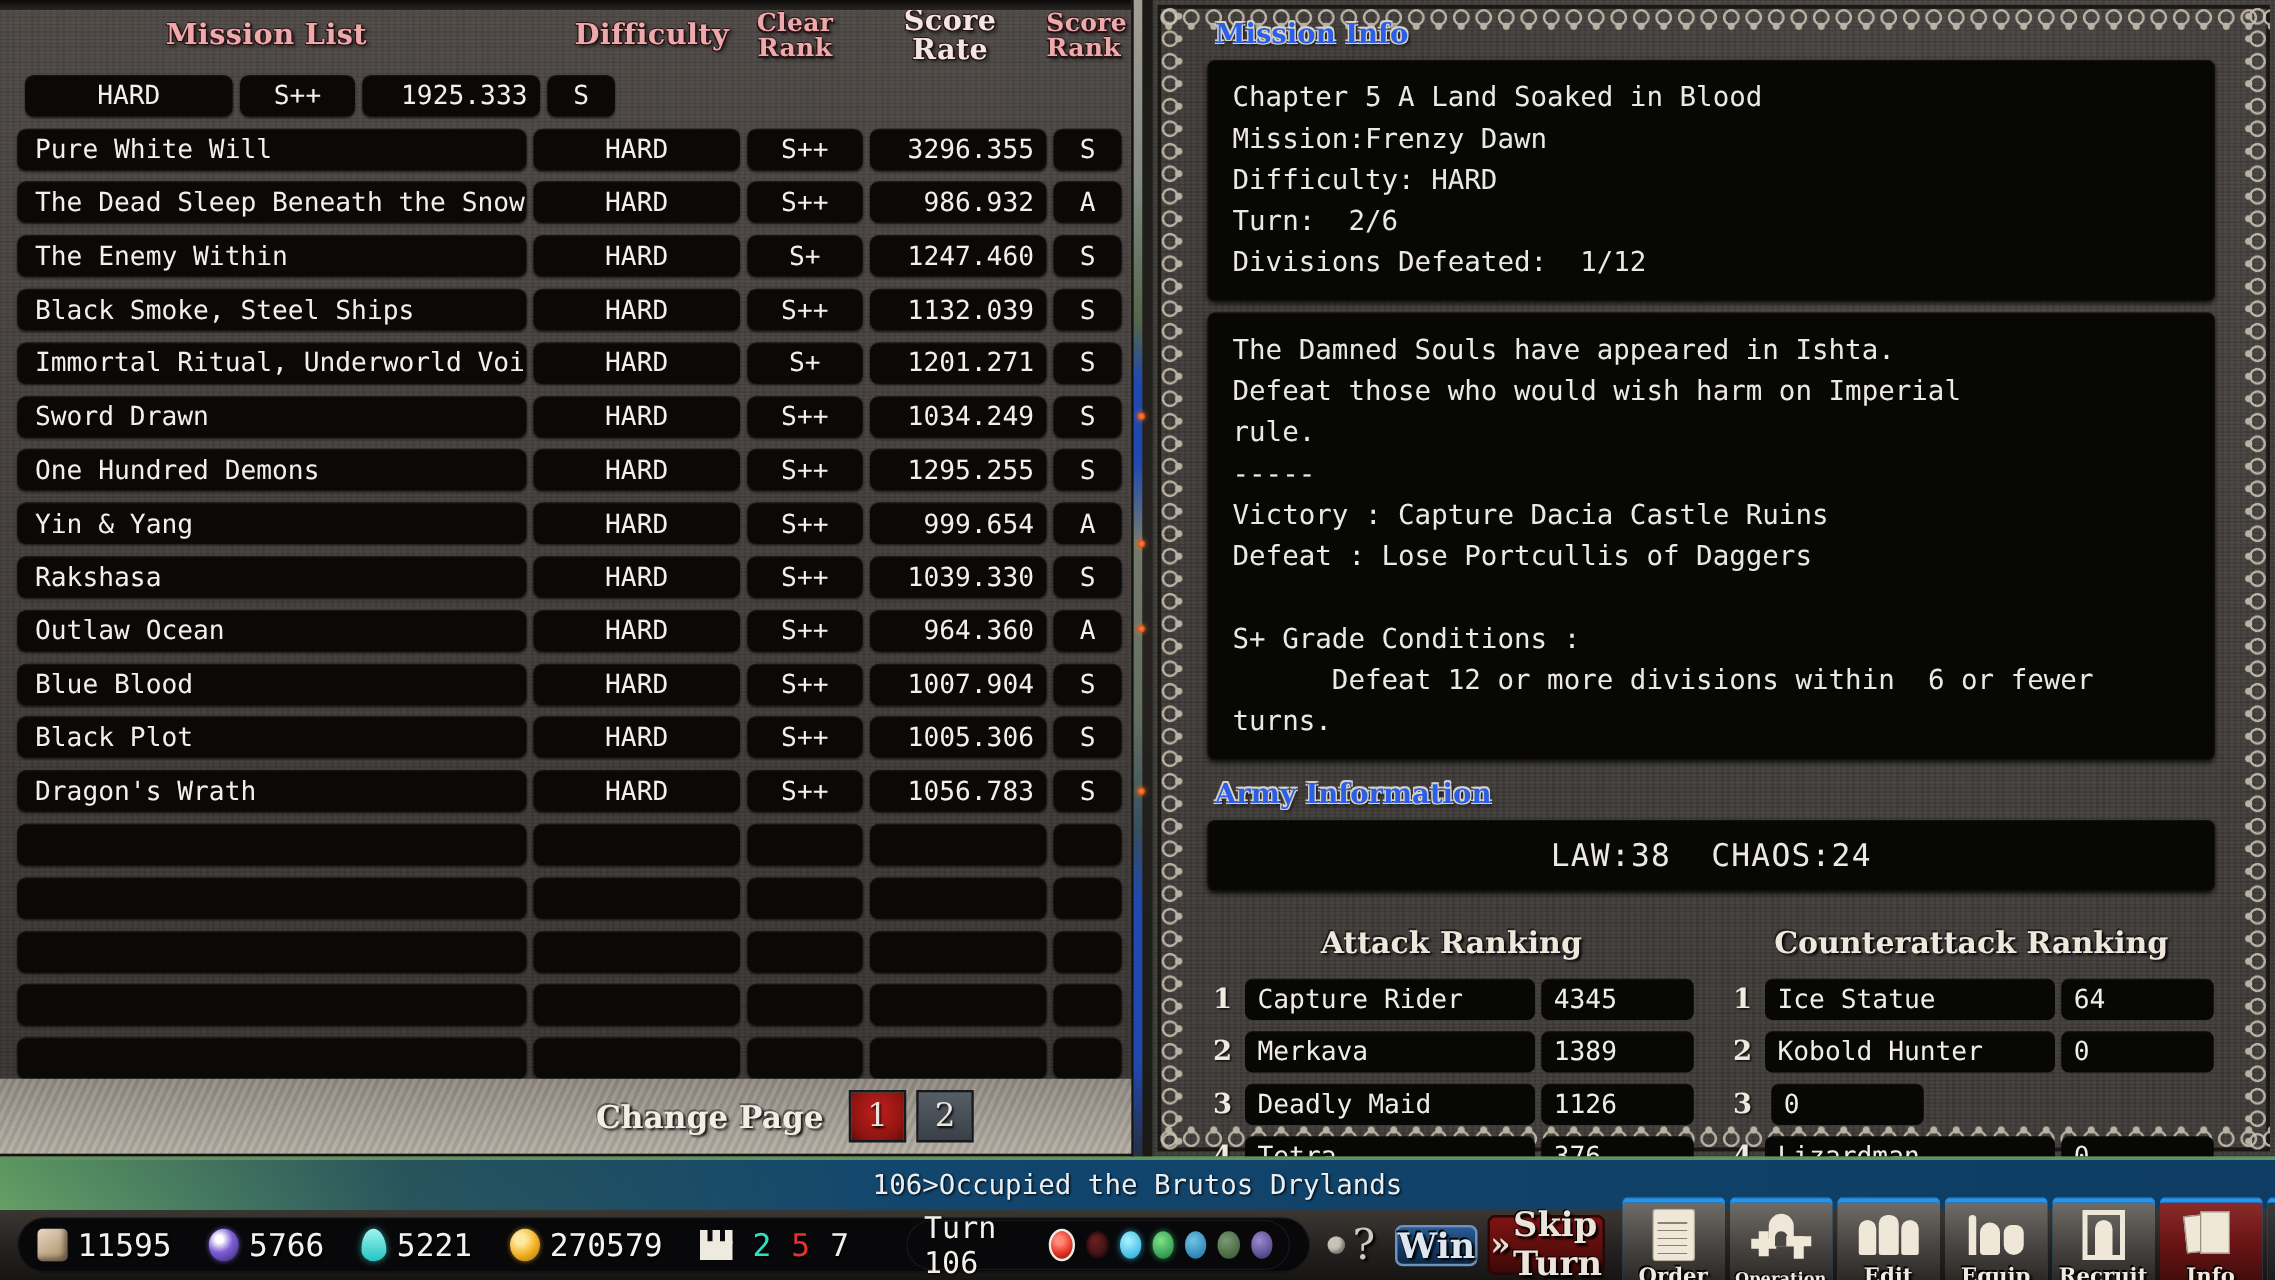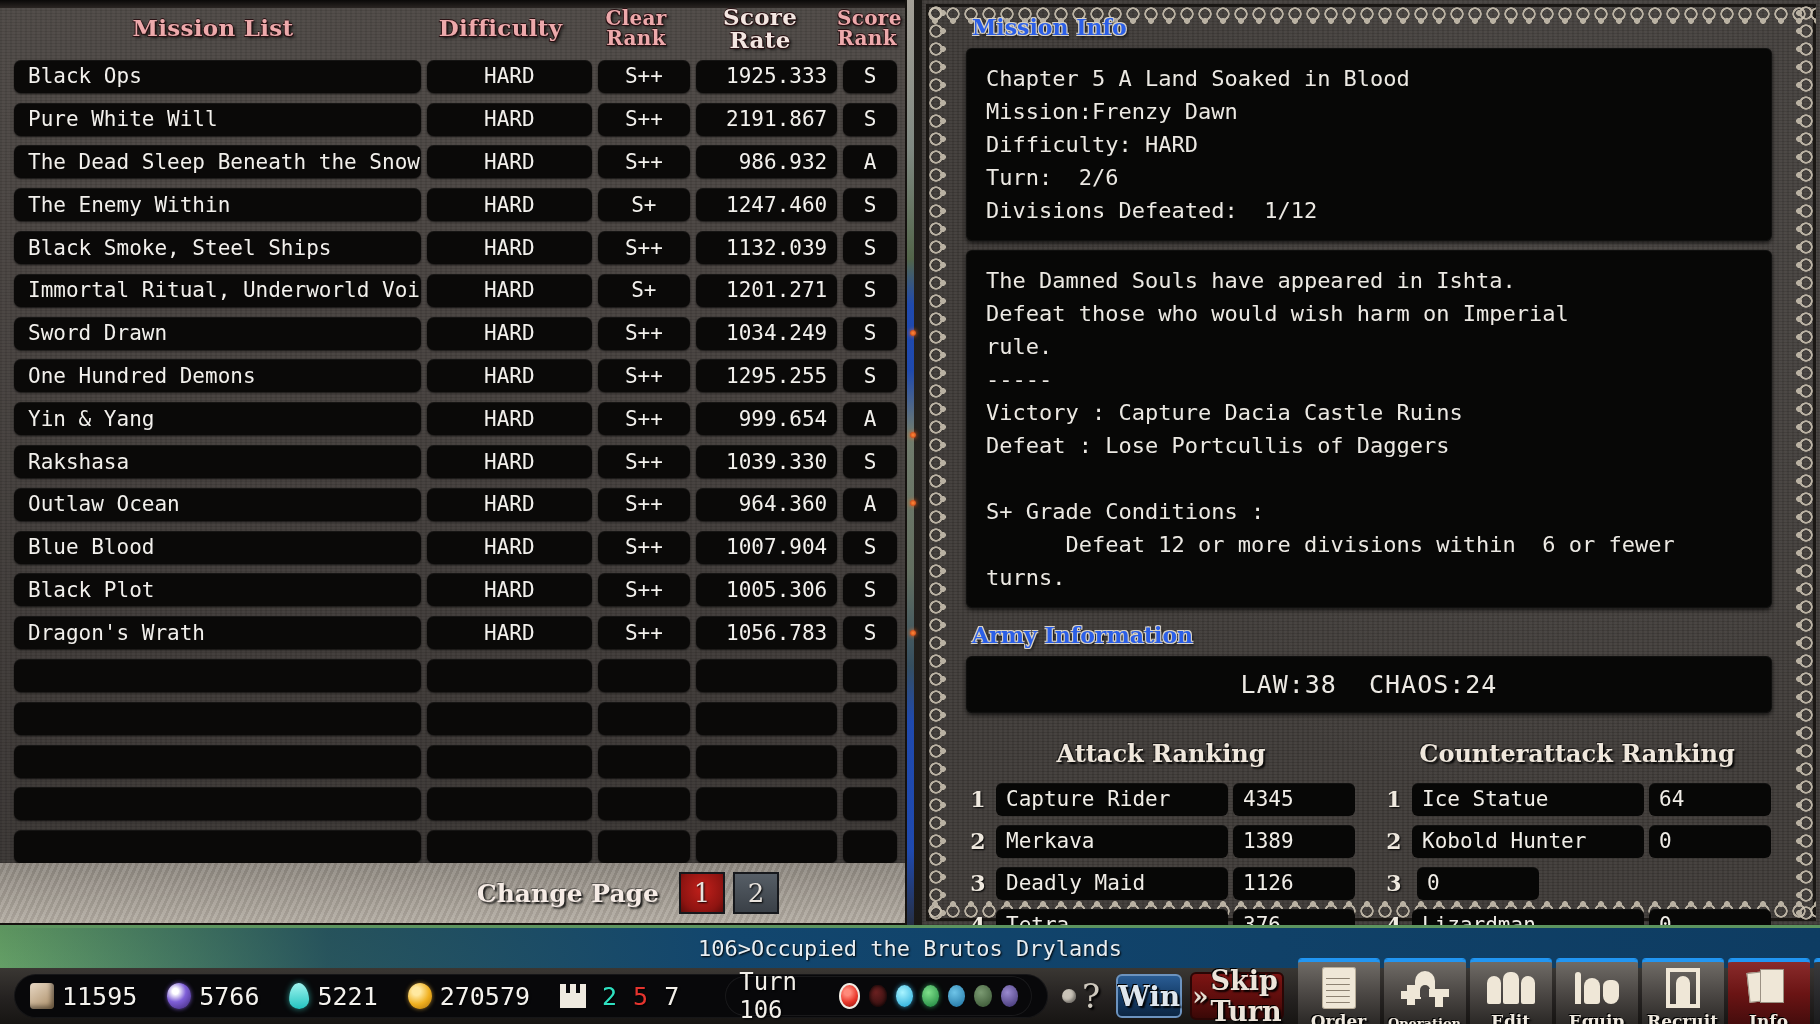--- a/index.html
+++ b/index.html
@@ -54,21 +54,21 @@
     font-size:23px;
     text-align:center;
     text-shadow: 1px 1px 0 #2a1214, -1px 1px 0 #2a1214, 0 -1px 0 #2a1214, 2px 2px 3px rgba(0,0,0,.8);
     line-height: 1.0;
     letter-spacing:.3px;
   }
   .th.small { font-size:20px; }
   .th-white { color:#f3e6e1; }
 
   .col-mission { width: 414px; }
-  .col-diff    { width: 172px; }
+  .col-diff    { width: 172px; text-align: right; }
   .col-crank   { width: 98px; }
   .col-rate    { width: 148px; }
   .col-srank   { width: 60px; }
 
   .trow { display:flex; align-items:center; height: 42.8px; padding-left:6px; }
   .cell {
     height: 33px;
     background: #0a0908;
     border-radius: 7px;
     display:flex; align-items:center;
@@ -290,21 +290,21 @@
   .orb-d3 { background: radial-gradient(circle at 38% 34%, #7fe08a, #17803a); box-shadow:0 0 5px rgba(60,220,120,.6); }
   .orb-d4 { background: radial-gradient(circle at 38% 34%, #6ec4e8, #1a6e9e); }
   .orb-d5 { background: radial-gradient(circle at 38% 34%, #7b9a72, #34502f); }
   .orb-d6 { background: radial-gradient(circle at 38% 34%, #9a8ad0, #3b2f6e); }
 
   .help-area { margin-left: 14px; display:flex; align-items:center; }
   .help-dot { width:14px; height:14px; border-radius:50%; background:#c9c3b8; box-shadow: inset -2px -2px 3px rgba(0,0,0,.4); }
   .help-q { font-family:"DejaVu Serif", serif; font-size:34px; color:#cfc9be; margin-left:6px; text-shadow:2px 2px 2px #000; }
 
   .win-btn {
-    margin-left: 16px; width: 92px; height: 44px; border-radius: 6px;
+    margin-left: 16px; width: 92px; height: 33px; border-radius: 6px;
     background: linear-gradient(180deg,#2a5c94,#143b66 55%,#0d2744);
     border: 2px solid #6c93bf;
     display:flex; align-items:center; justify-content:center;
     font-family:"DejaVu Serif", serif; font-weight:bold; font-size:28px; color:#dfe7ee;
     text-shadow: 2px 2px 2px #000, -1px -1px 0 #000;
   }
   .skip-btn {
     margin-left: 8px; width: 200px; height: 48px; border-radius: 6px;
     background: linear-gradient(180deg,#7e1413,#5a0d0c 60%,#3a0807);
     border: 2px solid #2a0605;
@@ -385,38 +385,37 @@
         <div class="th small col-crank" style="white-space:pre-line">Clear
 Rank</div>
         <div class="gap"></div>
         <div class="th th-white col-rate">Score Rate</div>
         <div class="gap"></div>
         <div class="th small col-srank" style="white-space:pre-line">Score
 Rank</div>
       </div>
       <div id="rows-host">
           <div class="trow">
-            <div class="cell c-mission">Black Ops</div>
             <div class="gap"></div>
             <div class="cell c-diff">HARD</div>
             <div class="gap"></div>
             <div class="cell c-crank">S++</div>
             <div class="gap"></div>
             <div class="cell c-rate">1925.333</div>
             <div class="gap"></div>
             <div class="cell c-srank">S</div>
           </div>
           <div class="trow">
             <div class="cell c-mission">Pure White Will</div>
             <div class="gap"></div>
             <div class="cell c-diff">HARD</div>
             <div class="gap"></div>
             <div class="cell c-crank">S++</div>
             <div class="gap"></div>
-            <div class="cell c-rate">2191.867</div>
+            <div class="cell c-rate">3296.355</div>
             <div class="gap"></div>
             <div class="cell c-srank">S</div>
           </div>
           <div class="trow">
             <div class="cell c-mission">The Dead Sleep Beneath the Snow</div>
             <div class="gap"></div>
             <div class="cell c-diff">HARD</div>
             <div class="gap"></div>
             <div class="cell c-crank">S++</div>
             <div class="gap"></div>

